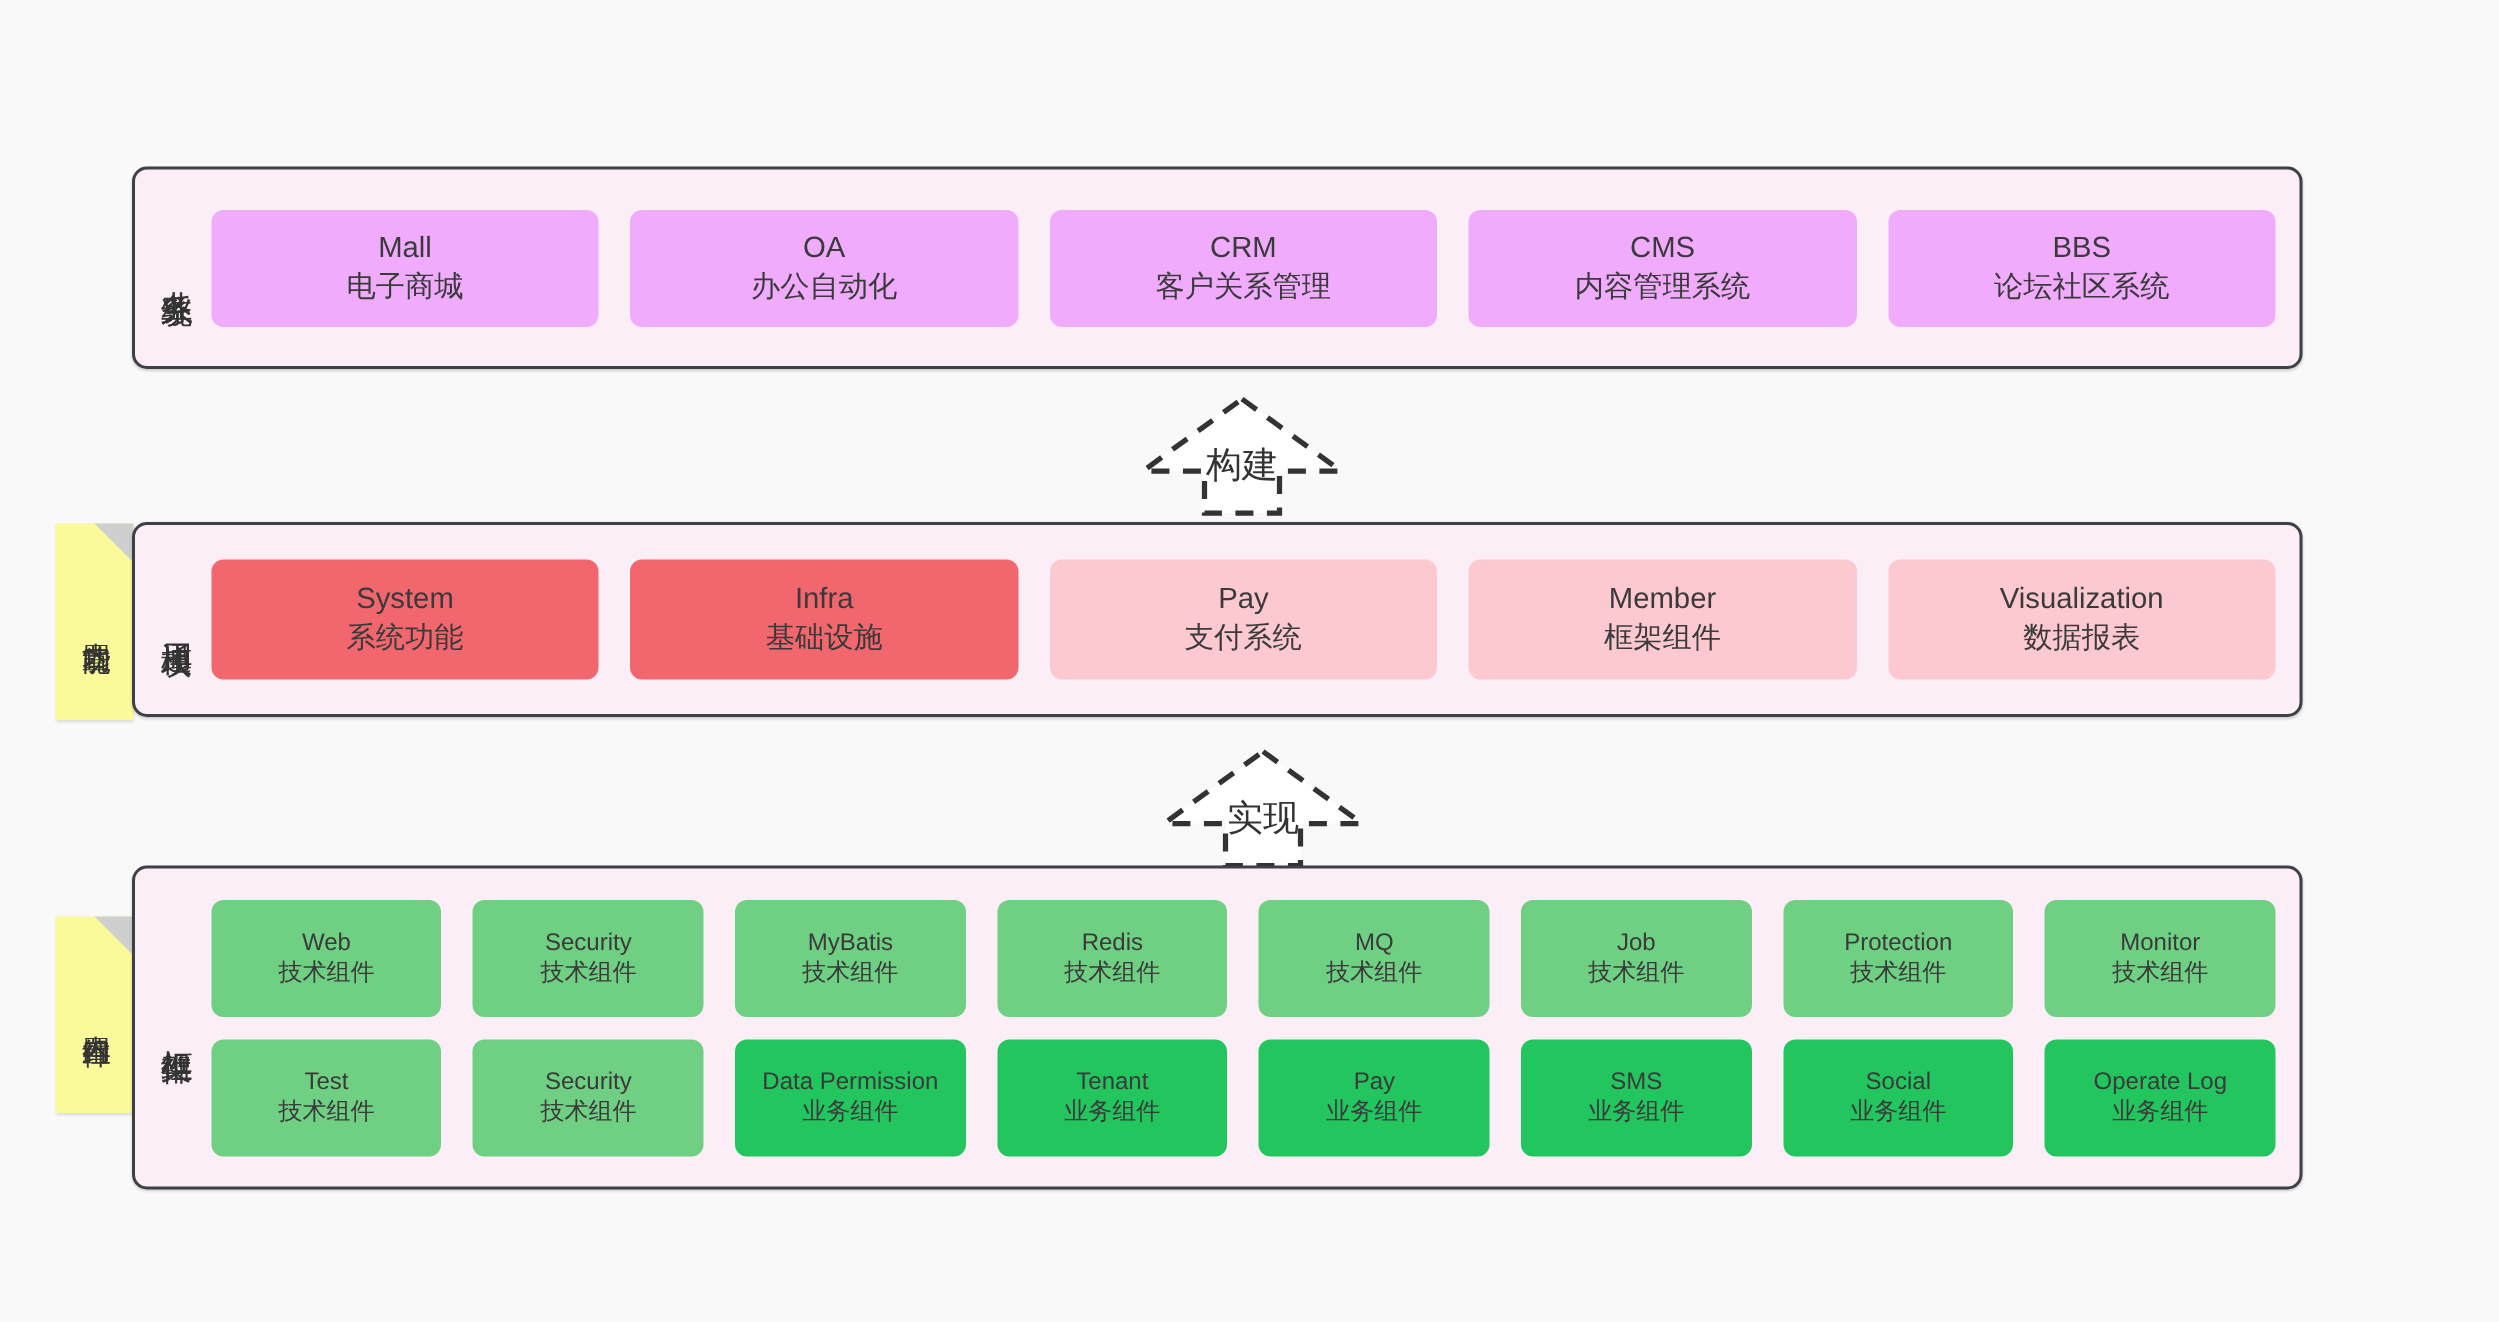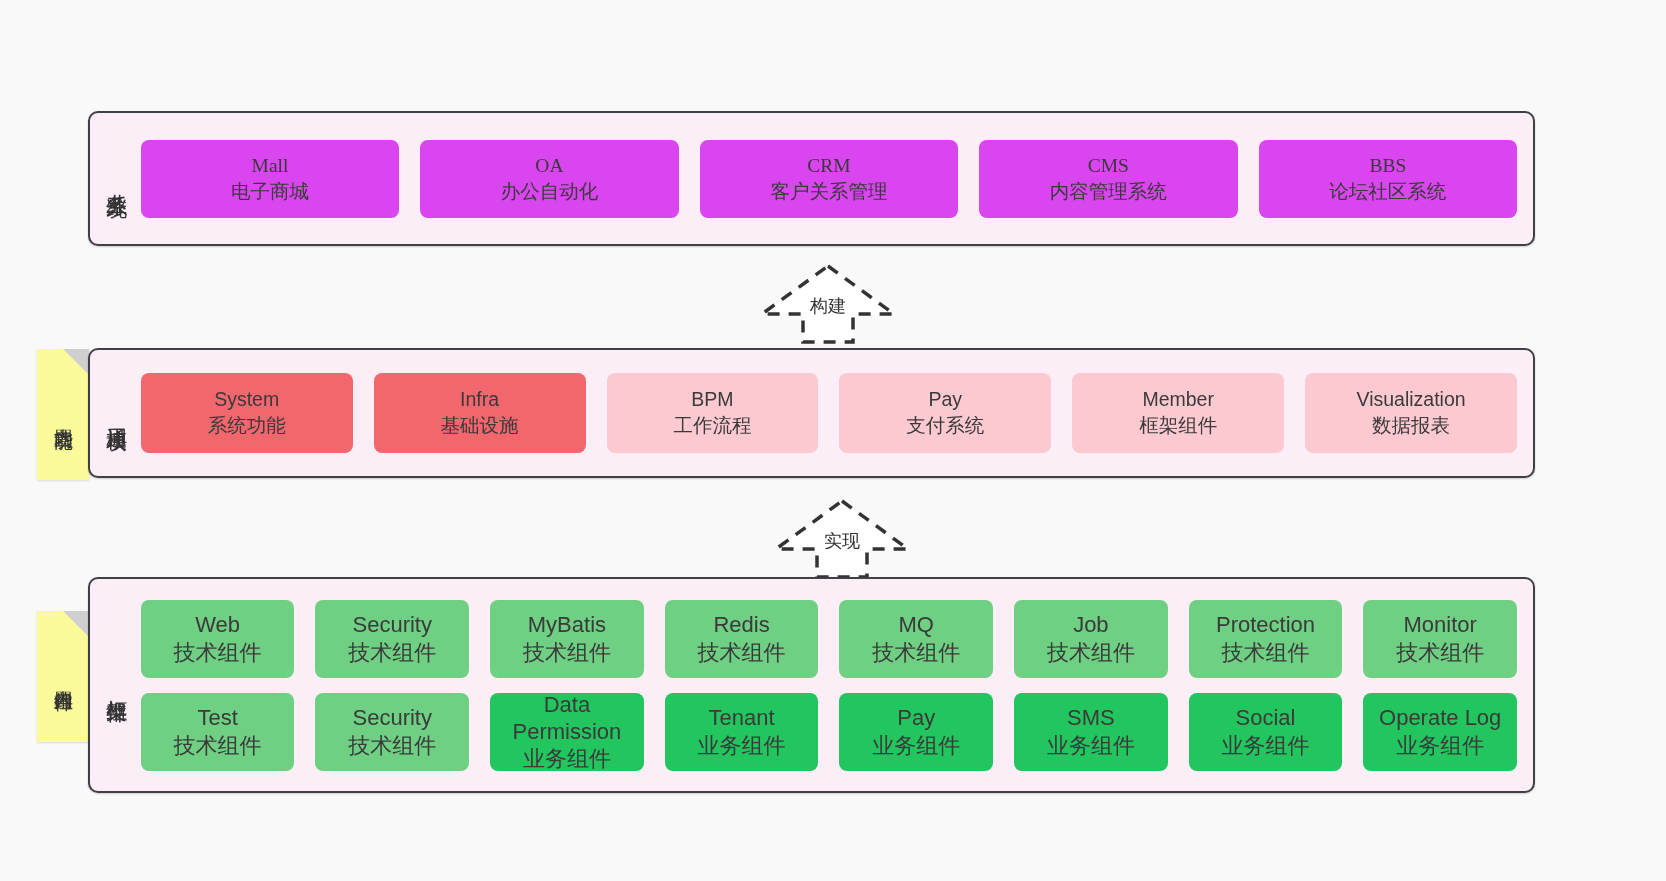--- a/index.html
+++ b/index.html
@@ -70,21 +70,21 @@
   .cell .l2 { display: block; }
 
   
   #layer-business {
     left: 88px;
     top: 111px;
     width: 1447px;
     height: 135px;
   }
   #layer-business .row { height: 78px; }
-  .c-blue { background: #d946ef; font-family: Liberation Serif, serif; }
+  .c-blue { background: #f0abfc; }
 
   
   #layer-modules {
     left: 88px;
     top: 348px;
     width: 1447px;
     height: 130px;
   }
   #layer-modules .row { height: 80px; }
   .c-red { background: #f2666e; }
@@ -94,21 +94,21 @@
   #layer-framework {
     left: 88px;
     top: 577px;
     width: 1447px;
     height: 216px;
   }
   #layer-framework .layer-body { gap: 15px; padding: 16px 16px 16px 0; }
   #layer-framework .row { height: 78px; }
   .c-green { background: #6fcf82; }
   .c-lgreen { background: #22c55e; }
-  #layer-framework .cell { font-size: 22px; line-height: 1.24; }
+  #layer-framework .cell { font-size: 16px; line-height: 1.24; }
 
   
   .sticky {
     position: absolute;
     background: #fafa9a;
     box-sizing: border-box;
     display: flex;
     align-items: center;
     justify-content: center;
     font-size: 19px;
@@ -143,21 +143,21 @@
     width: 52px;
     height: 131px;
   }
 
   
   .arrow-wrap {
     position: absolute;
   }
   .arrow-label {
     position: absolute;
-    font-size: 18px;
+    font-size: 24px;
     color: #333;
     white-space: nowrap;
     left: 50%;
     transform: translateX(-50%);
   }
   #arrow-build { left: 758px; top: 262px; width: 140px; height: 82px; }
   #arrow-build .arrow-label { top: 32px; }
   #arrow-impl { left: 772px; top: 497px; width: 140px; height: 82px; }
   #arrow-impl .arrow-label { top: 32px; }
 </style>
@@ -210,24 +210,20 @@
     <div class="row">
       <div class="cell c-red">
         <span class="l1">System</span>
         <span class="l2">系统功能</span>
       </div>
       <div class="cell c-red">
         <span class="l1">Infra</span>
         <span class="l2">基础设施</span>
       </div>
       <div class="cell c-pink">
-        <span class="l1">BPM</span>
-        <span class="l2">工作流程</span>
-      </div>
-      <div class="cell c-pink">
         <span class="l1">Pay</span>
         <span class="l2">支付系统</span>
       </div>
       <div class="cell c-pink">
         <span class="l1">Member</span>
         <span class="l2">框架组件</span>
       </div>
       <div class="cell c-pink">
         <span class="l1">Visualization</span>
         <span class="l2">数据报表</span>

